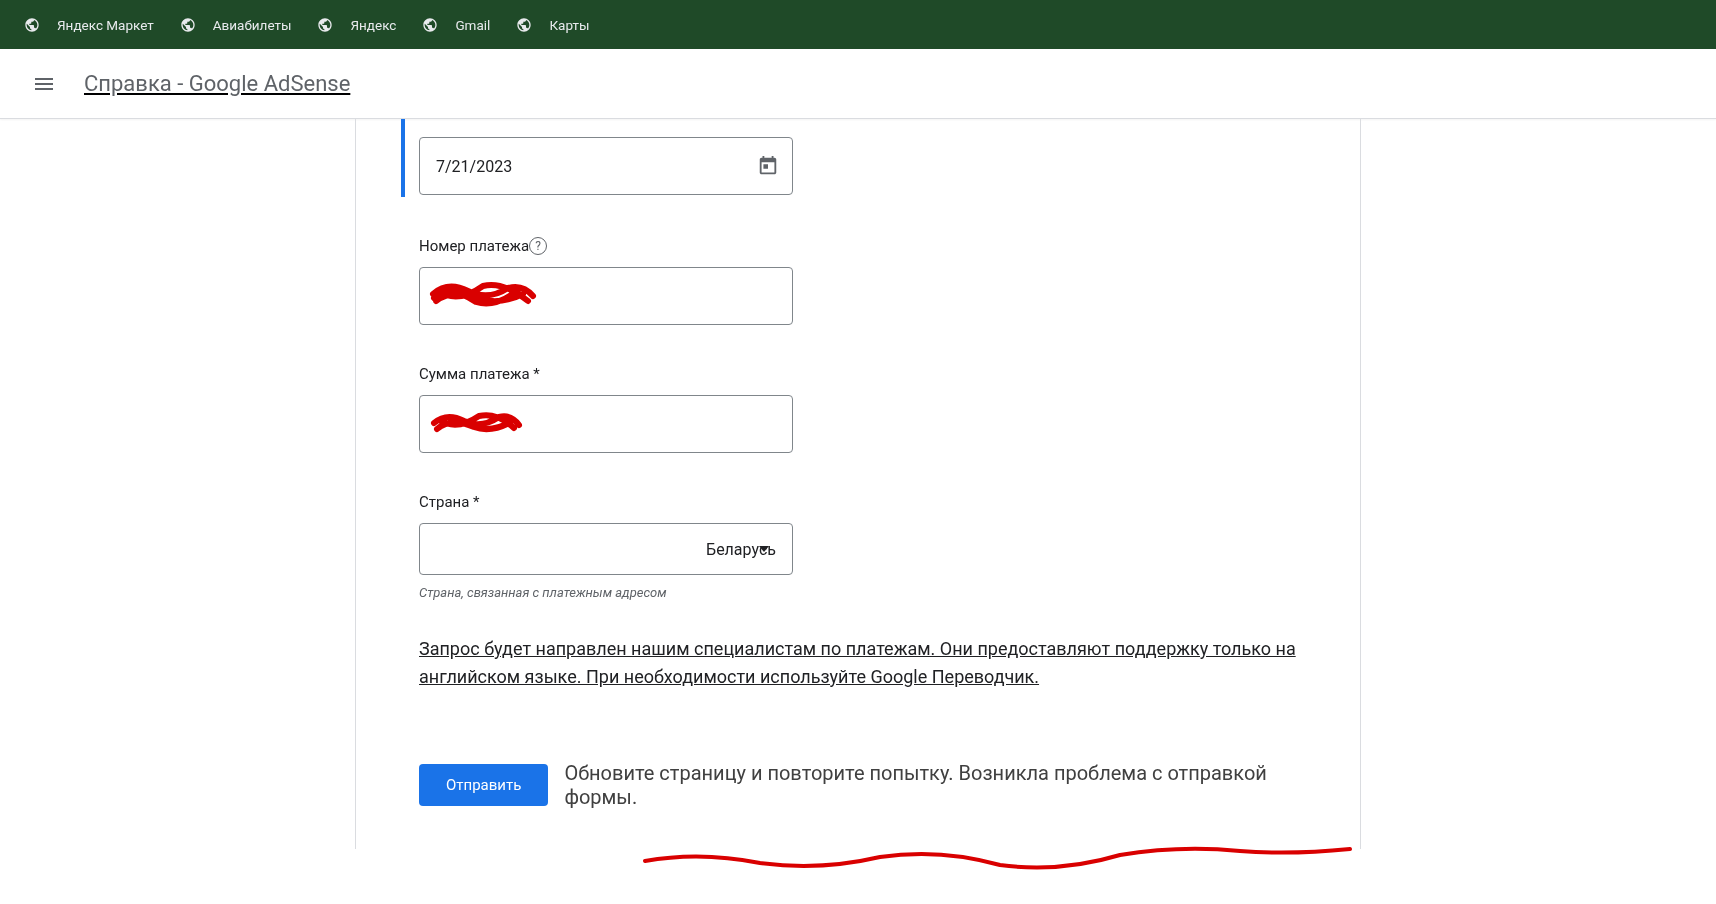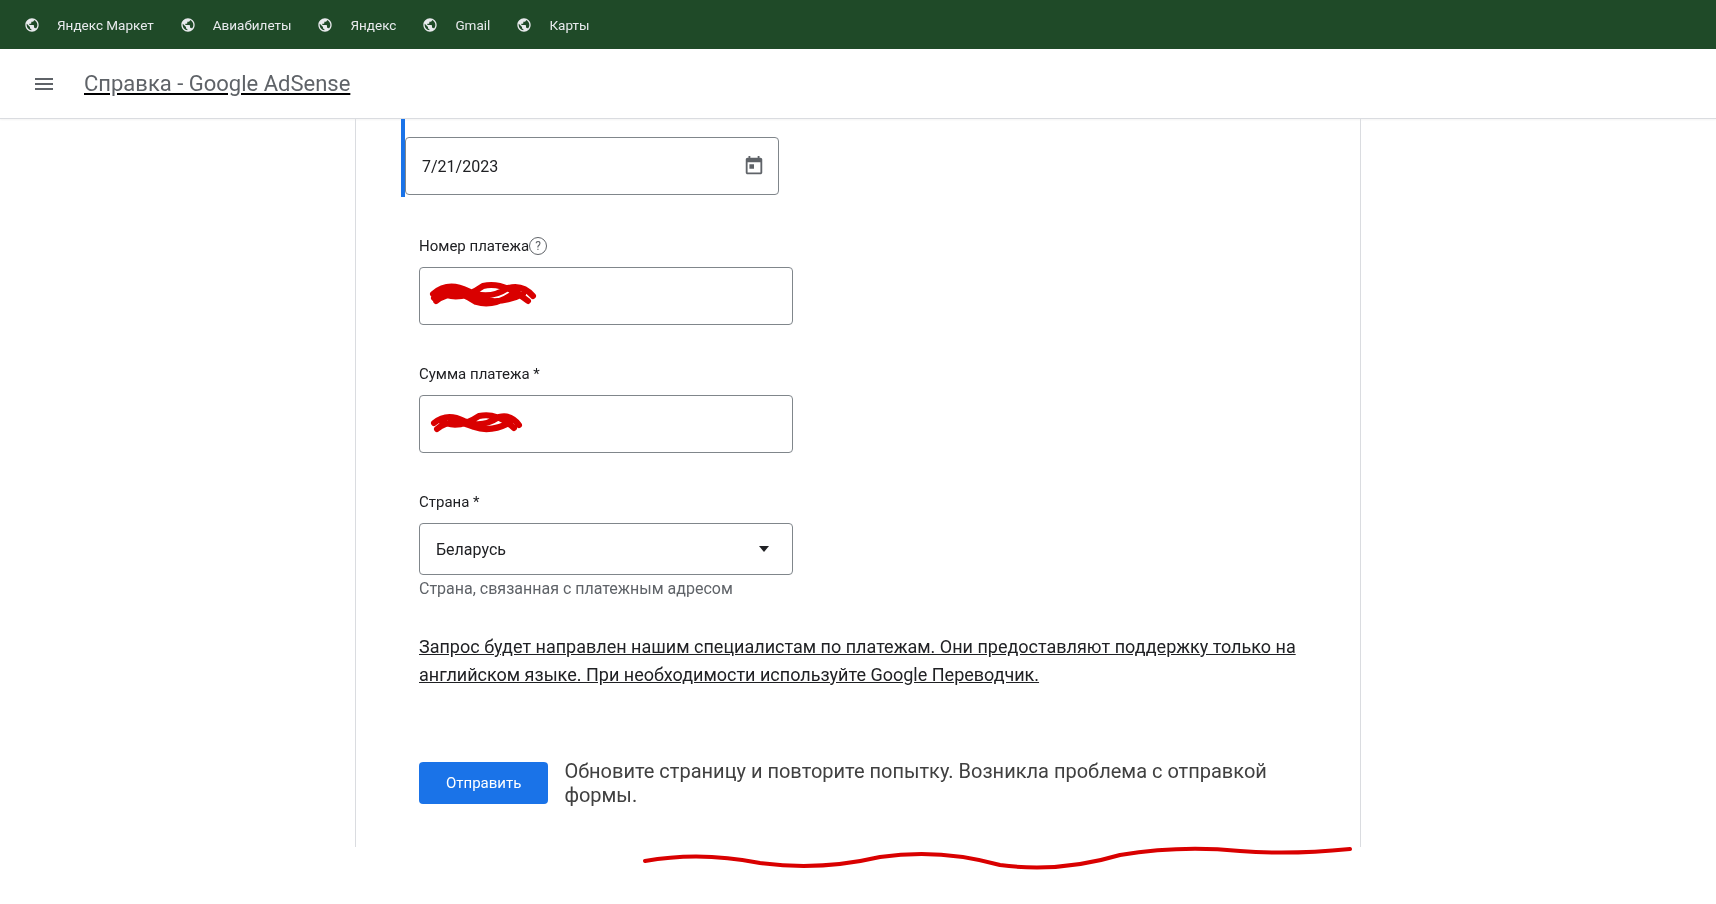--- a/index.html
+++ b/index.html
@@ -104,20 +104,21 @@
       border-left: 1px solid #dadce0;
       border-right: 1px solid #dadce0;
       padding: 0 63px 40px 63px;
       position: relative;
     }
     .form-group {
       margin-bottom: 40px;
       position: relative;
     }
     .date-group {
+      padding-left: 14px;
       border-left: 4px solid #1a73e8;
       padding-top: 18px;
       padding-bottom: 2px;
       margin-left: -18px;
     }
     .field-label {
       font-size: 15px;
       color: #202124;
       margin-bottom: 12px;
       display: flex;
@@ -169,38 +170,39 @@
       width: 100%;
       height: 52px;
       border: 1px solid #80868b;
       border-radius: 4px;
       padding: 0 16px;
       font-size: 16px;
       color: #202124;
       background: #fff;
       appearance: none;
       cursor: pointer;
-      text-align: left;
+      text-align: right;
     }
     .dropdown-arrow {
       position: absolute;
       right: 24px;
       top: 50%;
       transform: translateY(-50%);
       width: 0;
       height: 0;
       border-left: 5px solid transparent;
       border-right: 5px solid transparent;
       border-top: 6px solid #202124;
       pointer-events: none;
     }
     .hint-text {
-      font-size: 16px;
-      color: #5f6368;
-      margin-top: 4px;
+      font-size: 13px;
+      color: #5f6368;
+      margin-top: 10px;
+      font-style: italic;
     }
     .info-text {
       font-size: 18px;
       color: #202124;
       line-height: 1.55;
       margin-bottom: 40px;
       margin-top: 35px;
       text-decoration: underline;
     }
     .submit-row {

